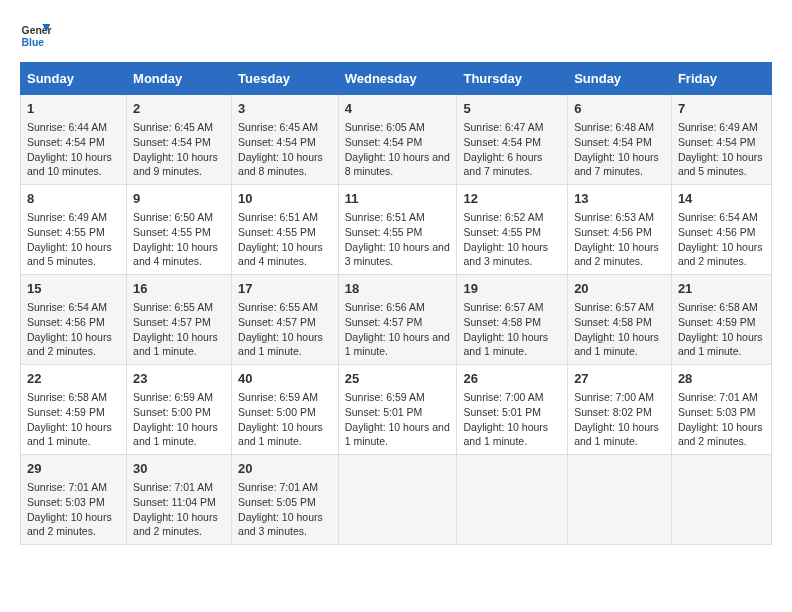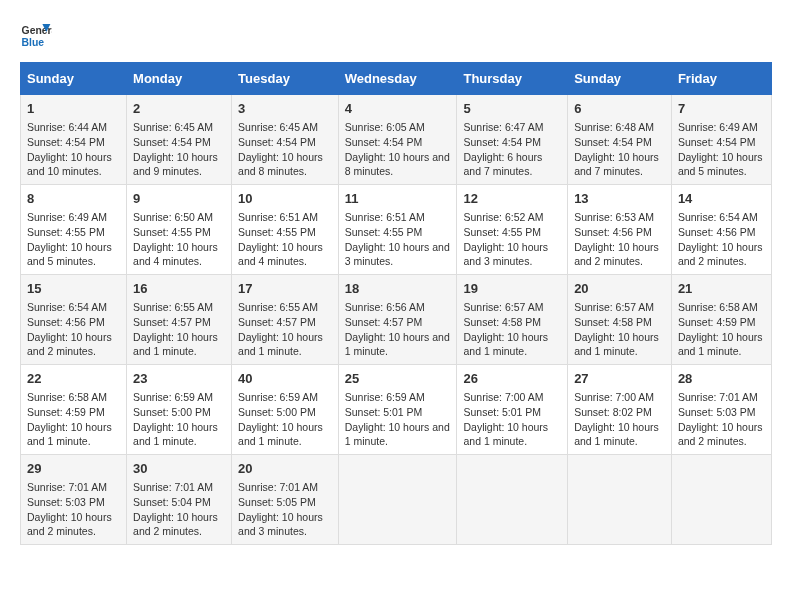--- a/index.html
+++ b/index.html
@@ -144,21 +144,21 @@
         <td><span class="day-num">22</span><span>Sunrise: 6:58 AM</span><br><span>Sunset: 4:59 PM</span><br><span>Daylight: 10 hours and 1 minute.</span></td>
         <td><span class="day-num">23</span><span>Sunrise: 6:59 AM</span><br><span>Sunset: 5:00 PM</span><br><span>Daylight: 10 hours and 1 minute.</span></td>
         <td><span class="day-num">40</span><span>Sunrise: 6:59 AM</span><br><span>Sunset: 5:00 PM</span><br><span>Daylight: 10 hours and 1 minute.</span></td>
         <td><span class="day-num">25</span><span>Sunrise: 6:59 AM</span><br><span>Sunset: 5:01 PM</span><br><span>Daylight: 10 hours and 1 minute.</span></td>
         <td><span class="day-num">26</span><span>Sunrise: 7:00 AM</span><br><span>Sunset: 5:01 PM</span><br><span>Daylight: 10 hours and 1 minute.</span></td>
         <td><span class="day-num">27</span><span>Sunrise: 7:00 AM</span><br><span>Sunset: 8:02 PM</span><br><span>Daylight: 10 hours and 1 minute.</span></td>
         <td><span class="day-num">28</span><span>Sunrise: 7:01 AM</span><br><span>Sunset: 5:03 PM</span><br><span>Daylight: 10 hours and 2 minutes.</span></td>
       </tr>
       <tr>
         <td><span class="day-num">29</span><span>Sunrise: 7:01 AM</span><br><span>Sunset: 5:03 PM</span><br><span>Daylight: 10 hours and 2 minutes.</span></td>
-        <td><span class="day-num">30</span><span>Sunrise: 7:01 AM</span><br><span>Sunset: 5:04 PM</span><br><span>Daylight: 10 hours and 2 minutes.</span></td>
+        <td><span class="day-num">30</span><span>Sunrise: 7:01 AM</span><br><span>Sunset: 11:04 PM</span><br><span>Daylight: 10 hours and 2 minutes.</span></td>
         <td><span class="day-num">20</span><span>Sunrise: 7:01 AM</span><br><span>Sunset: 5:05 PM</span><br><span>Daylight: 10 hours and 3 minutes.</span></td>
         <td class="empty"></td>
         <td class="empty"></td>
         <td class="empty"></td>
         <td class="empty"></td>
       </tr>
     </tbody>
 </table>
 
 </body></html>

